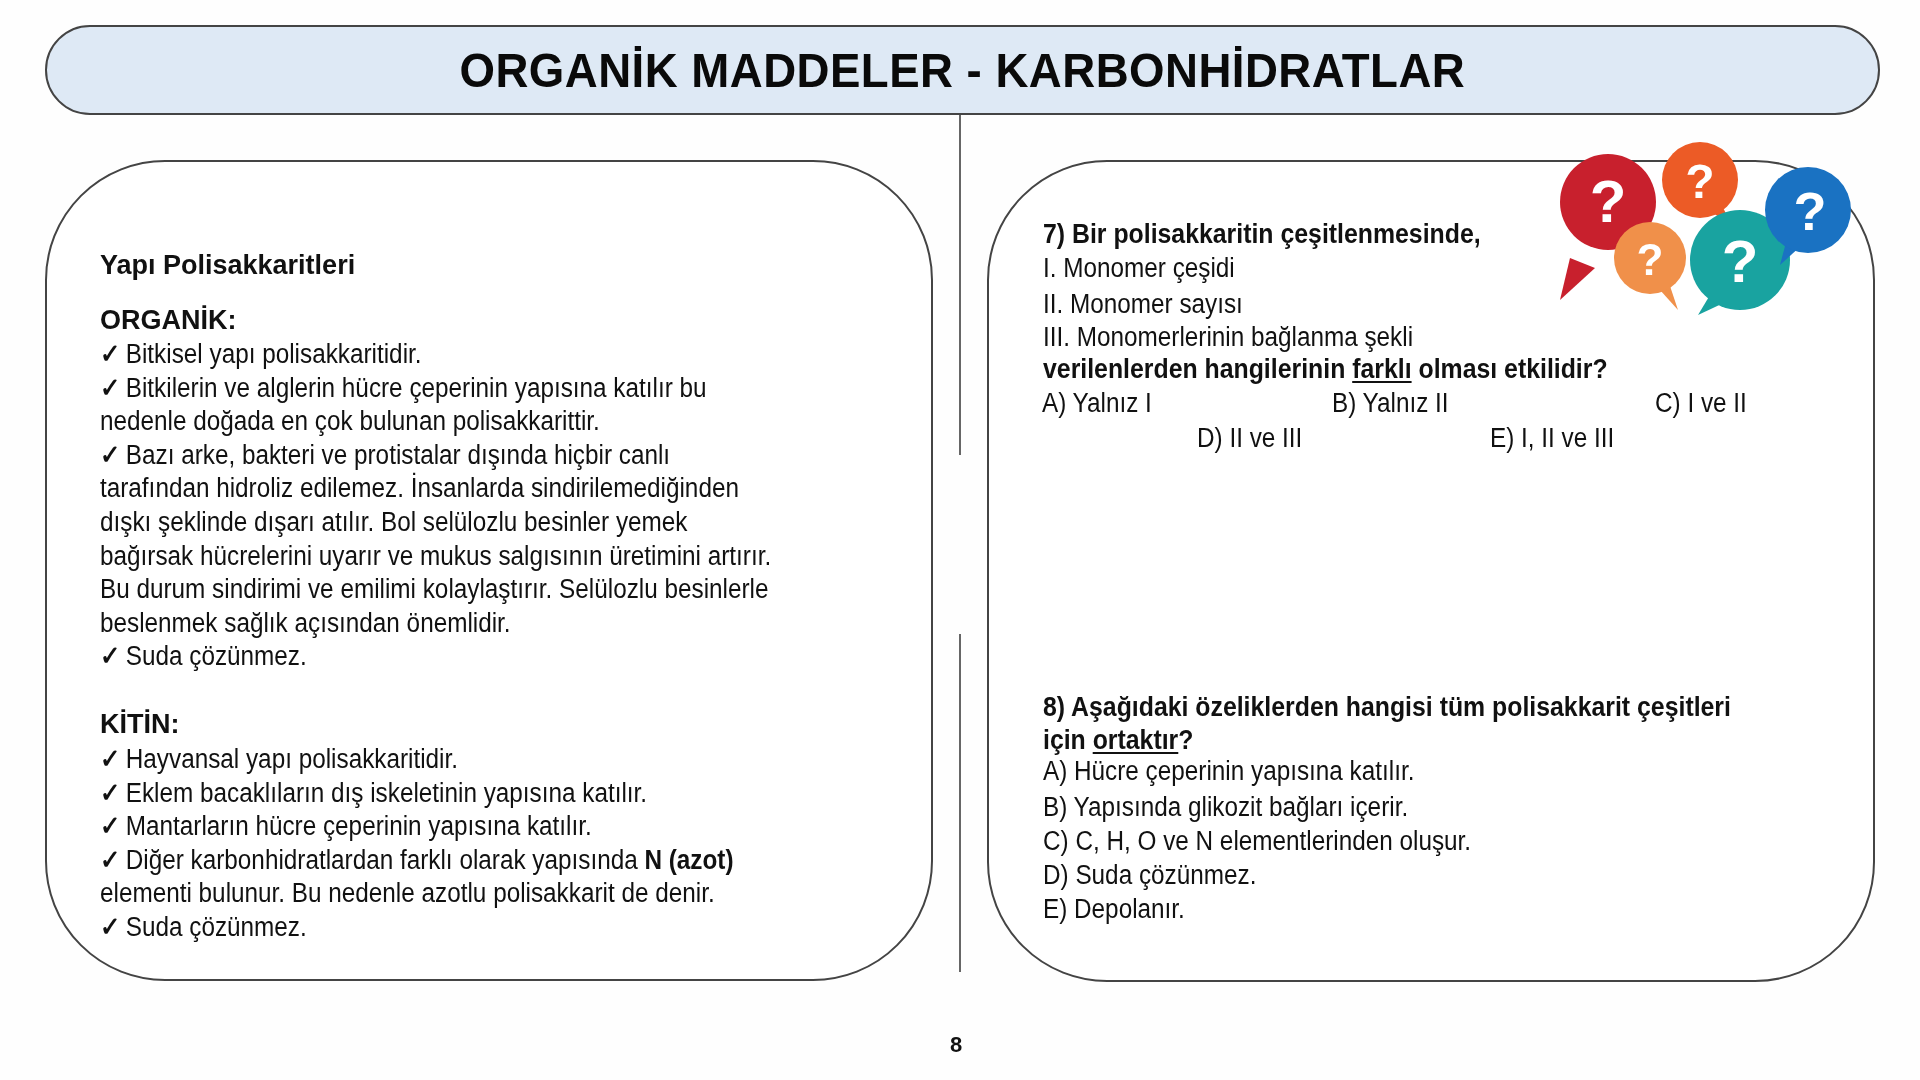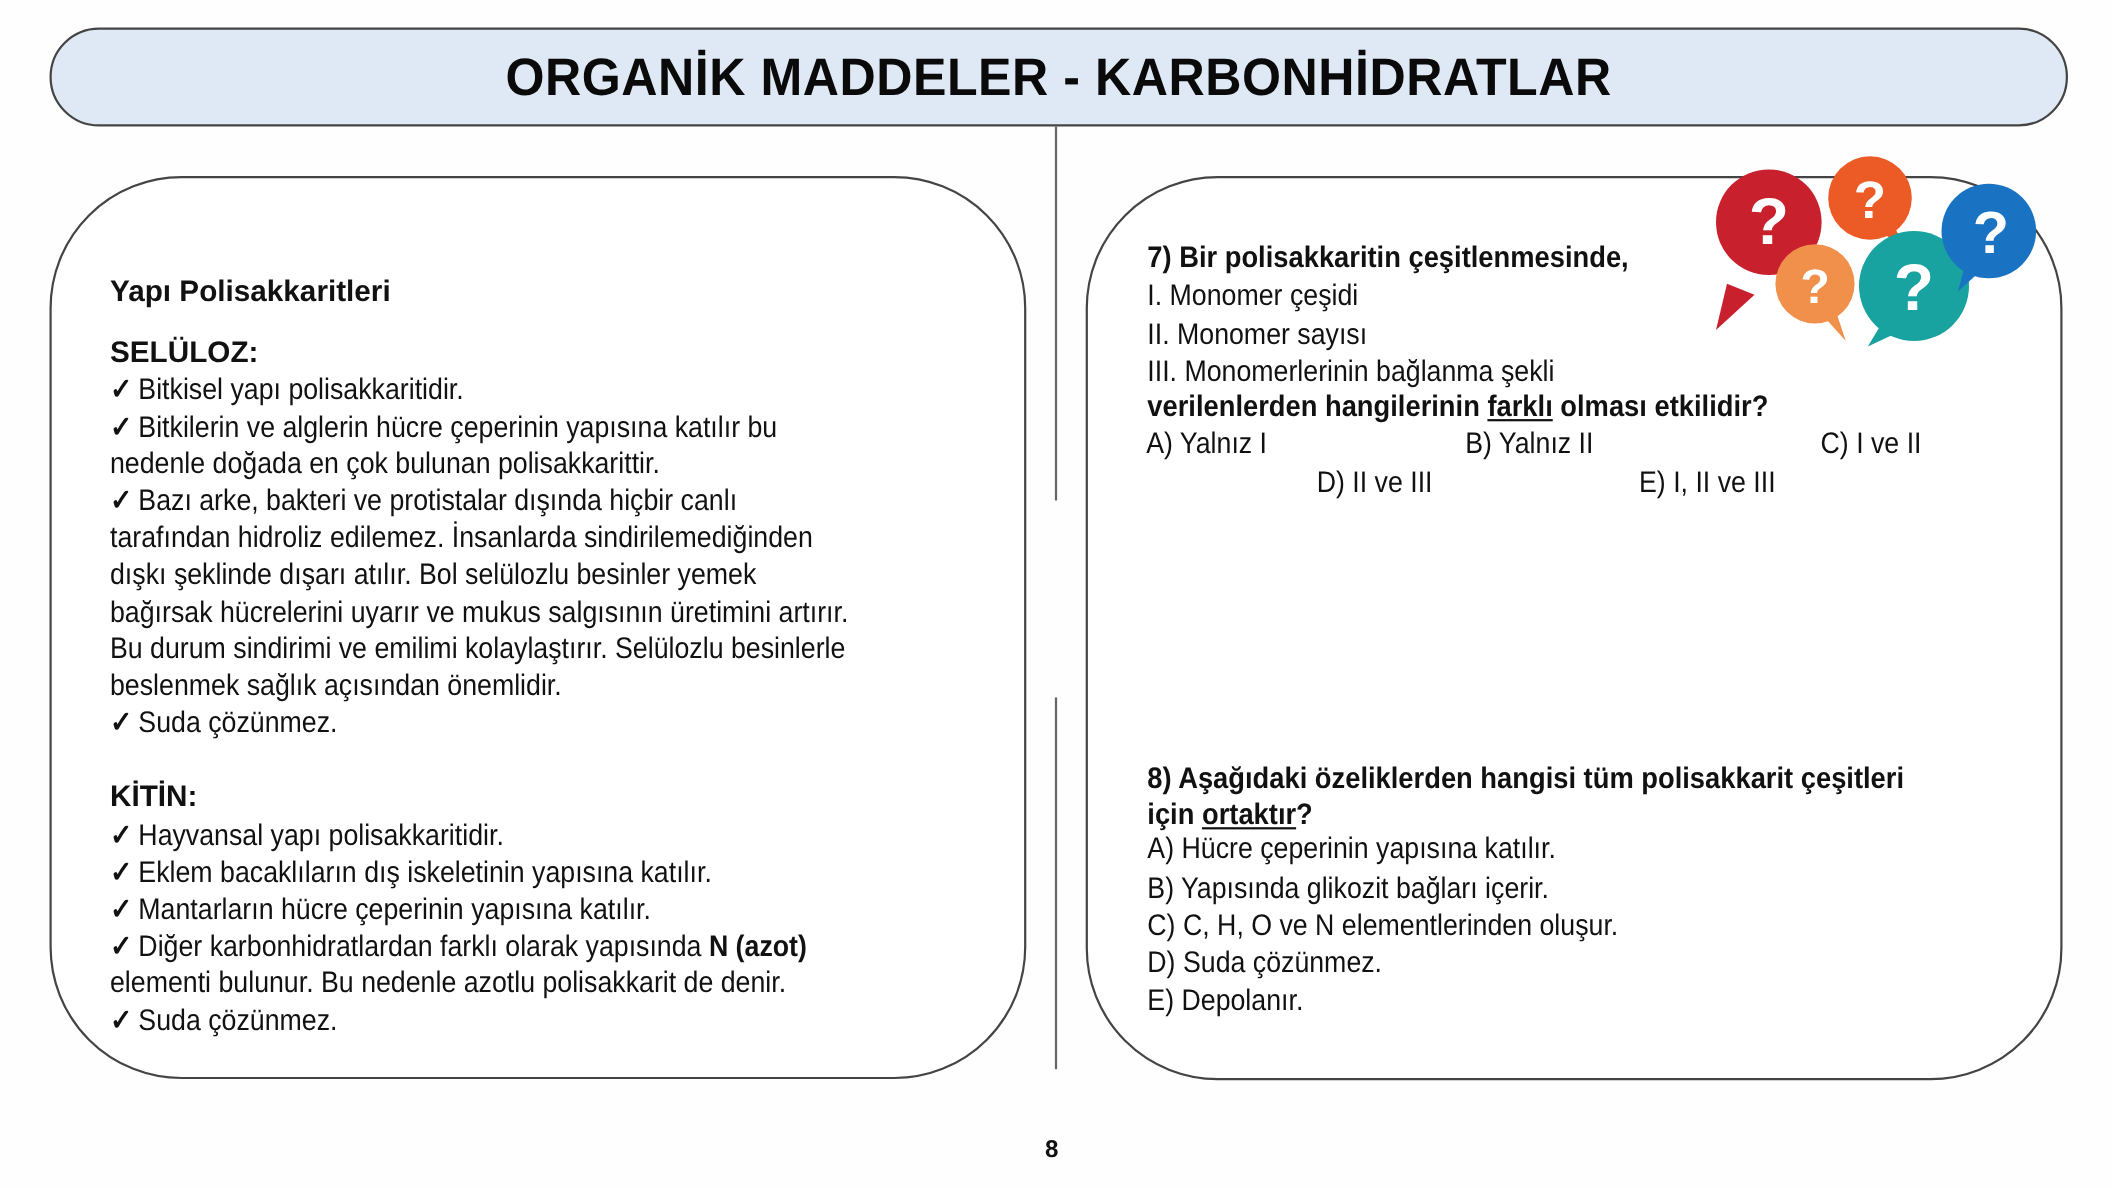--- a/index.html
+++ b/index.html
@@ -44,21 +44,21 @@
 <div class="title-bar">
   <h1>ORGANİK MADDELER - KARBONHİDRATLAR</h1>
 </div>
 
 <div class="divider" style="top:115px;height:340px;"></div>
 <div class="divider" style="top:634px;height:338px;"></div>
 
 <div class="panel panel-left"></div>
 
 <div class="line heading" style="left:100px;top:248px;">Yapı Polisakkaritleri</div>
-<div class="line heading" style="left:100px;top:303px;">SELÜLOZ:</div>
+<div class="line heading" style="left:100px;top:303px;">ORGANİK:</div>
 
 <div id="seluloz-lines">
     <div class="line" style="left: 100px; top: 337px;"><span class="check">✓</span><span style="white-space: pre;">Bitkisel yapı polisakkaritidir.</span></div>
     <div class="line" style="left: 100px; top: 370.6px;"><span class="check">✓</span><span style="white-space: pre;">Bitkilerin ve alglerin hücre çeperinin yapısına katılır bu</span></div>
     <div class="line" style="left: 100px; top: 404.2px;"><span style="white-space: pre;">nedenle doğada en çok bulunan polisakkarittir.</span></div>
     <div class="line" style="left: 100px; top: 437.8px;"><span class="check">✓</span><span style="white-space: pre;">Bazı arke, bakteri ve protistalar dışında hiçbir canlı</span></div>
     <div class="line" style="left: 100px; top: 471.4px;"><span style="white-space: pre;">tarafından hidroliz edilemez. İnsanlarda sindirilemediğinden</span></div>
     <div class="line" style="left: 100px; top: 505px;"><span style="white-space: pre;">dışkı şeklinde dışarı atılır. Bol selülozlu besinler yemek</span></div>
     <div class="line" style="left: 100px; top: 538.6px;"><span style="white-space: pre;">bağırsak hücrelerini uyarır ve mukus salgısının üretimini artırır.</span></div>
     <div class="line" style="left: 100px; top: 572.2px;"><span style="white-space: pre;">Bu durum sindirimi ve emilimi kolaylaştırır. Selülozlu besinlerle</span></div>

